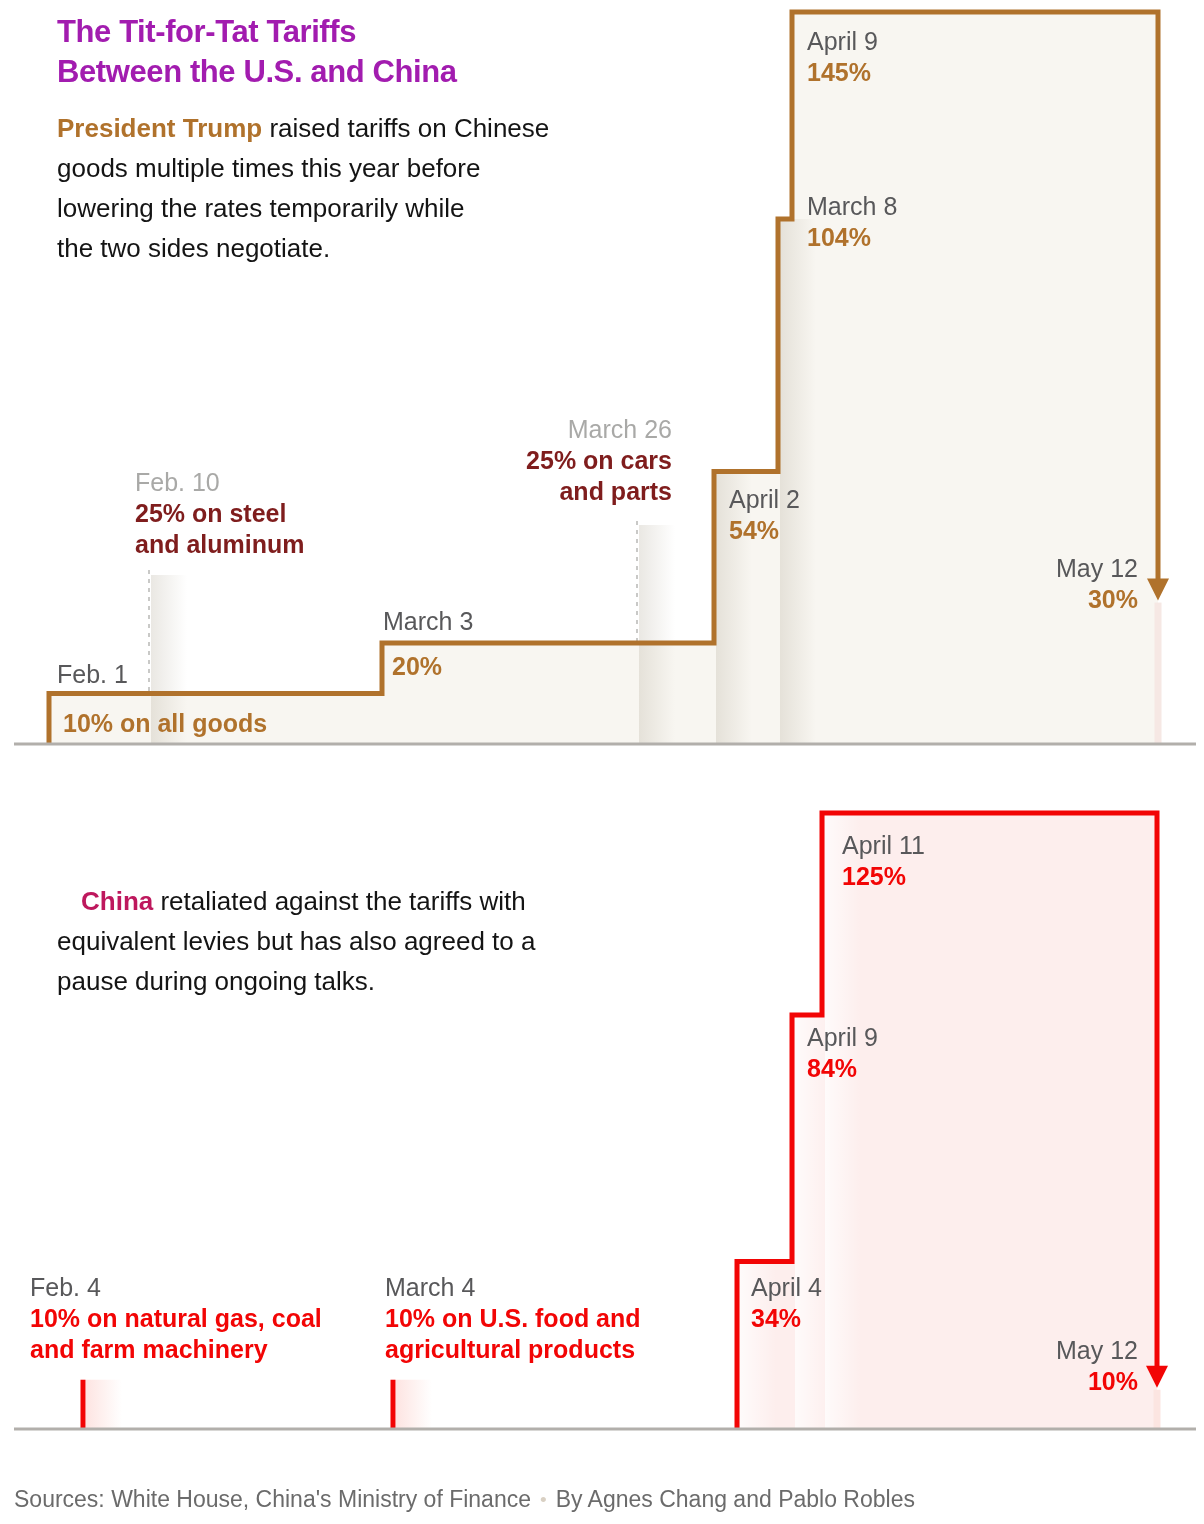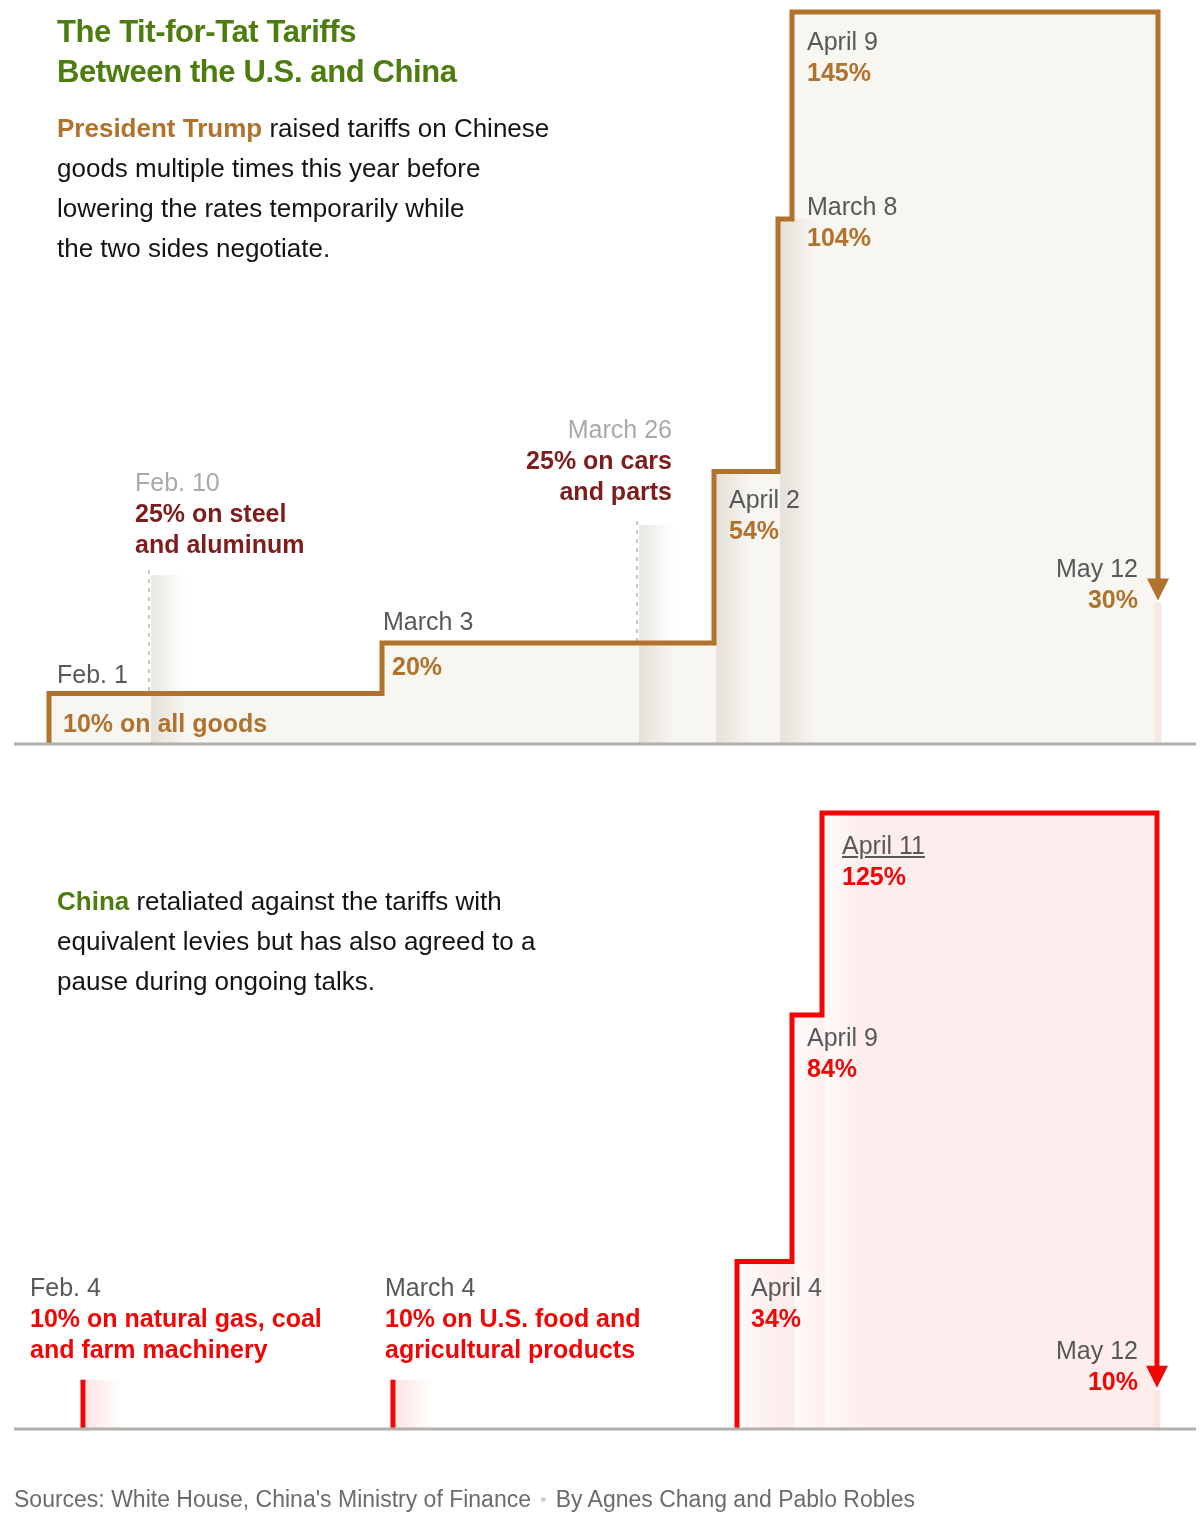--- a/index.html
+++ b/index.html
@@ -2,25 +2,25 @@
 <html><head>
 <meta charset="utf-8">
 <style>
   html,body{margin:0;padding:0;background:#ffffff;}
   .canvas{position:relative;width:1204px;height:1524px;background:#ffffff;
           font-family:"Liberation Sans","DejaVu Sans",sans-serif;overflow:hidden;}
   svg{position:absolute;left:0;display:block;}
   #us-svg{top:0;}
   #cn-svg{top:780px;}
   .title{position:absolute;left:57px;top:12px;font-size:31px;line-height:40px;
-         font-weight:700;color:#4d7c0f;letter-spacing:-0.4px;white-space:nowrap;}
+         font-weight:700;color:#a21caf;letter-spacing:-0.4px;white-space:nowrap;}
   .intro{position:absolute;left:57px;font-size:26px;line-height:40px;color:#141414;white-space:nowrap;}
   .intro .line{display:block;}
   .lead-us{font-weight:700;color:#b0722c;margin-top:28px;}
-  .lead-cn{font-weight:700;color:#4d7c0f;}
+  .lead-cn{font-weight:700;color:#be185d;margin-left:24px;}
   .lab{position:absolute;font-size:25px;line-height:31px;color:#58585a;white-space:nowrap;}
   .val{font-weight:700;}
   .us-val{color:#b0722c;}
   .cn-val{color:#f20505;}
   .muted{color:#a9a9a7;}
   .muted .val{color:#7f1d1d;}
   .tr{text-align:right;}
   .footer{position:absolute;left:14px;top:1486px;font-size:23px;color:#6b6b6b;white-space:nowrap;}
   .dot{color:#d9d0c3;margin:0 9px;font-size:19px;vertical-align:1px;}
 </style>
@@ -126,21 +126,21 @@
     <div class="val">25% on steel</div>
     <div class="val">and aluminum</div>
   </div>
 
   <div class="lab muted tr" style="right:532px;top:414px;">
     <div>March 26</div>
     <div class="val">25% on cars</div>
     <div class="val">and parts</div>
   </div>
 
-  <div class="lab" style="left:842px;top:830px;text-decoration:underline;">April 11</div>
+  <div class="lab" style="left:842px;top:830px;">April 11</div>
   <div class="lab val cn-val" style="left:842px;top:861px;">125%</div>
 
   <div class="lab" style="left:807px;top:1022px;">April 9</div>
   <div class="lab val cn-val" style="left:807px;top:1053px;">84%</div>
 
   <div class="lab" style="left:751px;top:1272px;">April 4</div>
   <div class="lab val cn-val" style="left:751px;top:1303px;">34%</div>
 
   <div class="lab tr" style="right:66px;top:1335px;">May 12</div>
   <div class="lab tr val cn-val" style="right:66px;top:1366px;">10%</div>

